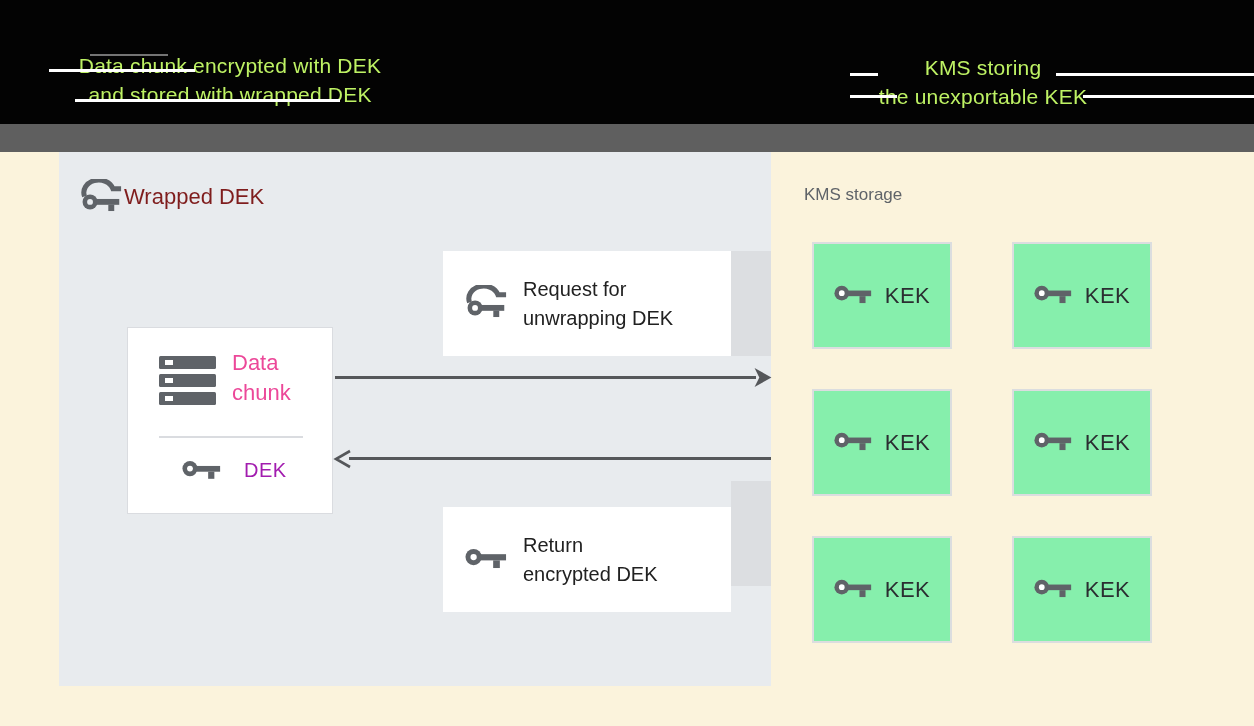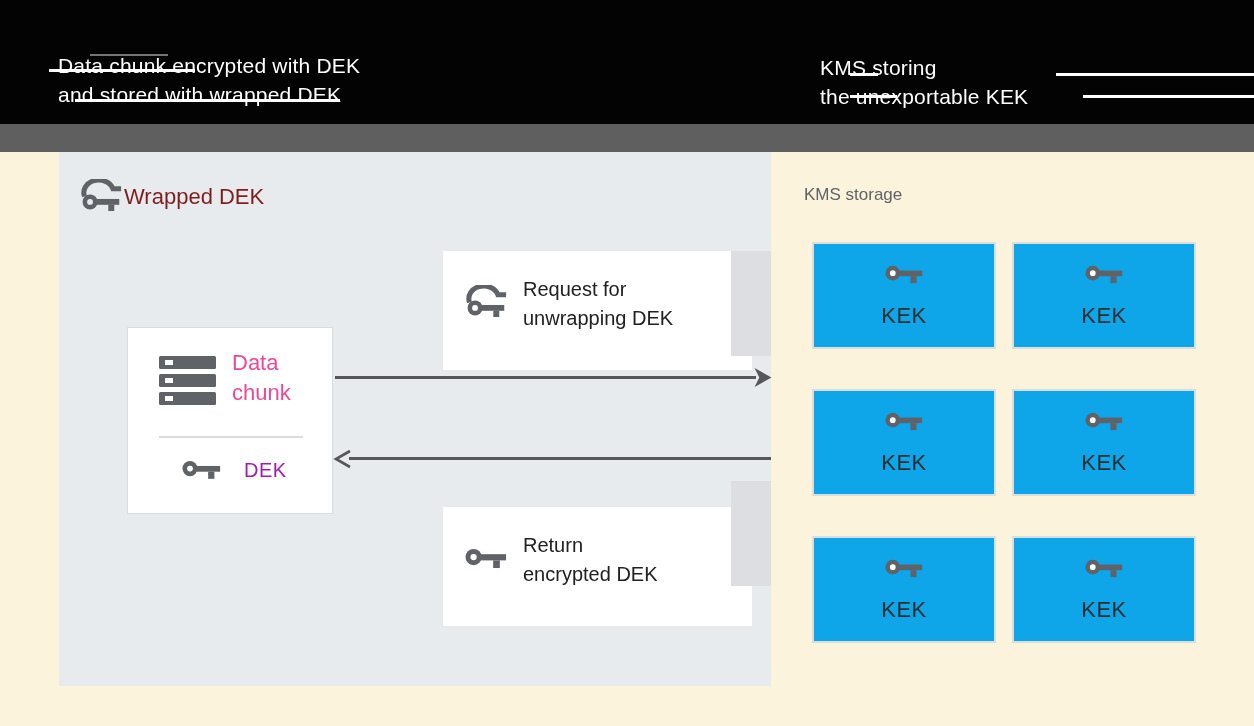--- a/index.html
+++ b/index.html
@@ -3,21 +3,21 @@
 <meta charset="utf-8">
 <style>
   html,body{margin:0;padding:0;background:#fff;}
   .stage{
     position:relative;width:1254px;height:726px;overflow:hidden;
     background:#FBF3DC;
     font-family:"Liberation Sans", sans-serif;
   }
   
   .hdr{position:absolute;left:0;top:0;width:1254px;height:124px;background:#030303;}
-  .cap{position:absolute;text-align:left;color:#ffffff;font-size:21px;line-height:29px;font-weight:500;letter-spacing:.2px;}
+  .cap{position:absolute;text-align:center;color:#bef264;font-size:21px;line-height:29px;font-weight:500;letter-spacing:.2px;}
   .cap-left{left:58px;top:51px;width:344px;}
   .cap-right{left:820px;top:53px;width:326px;}
   .streak{position:absolute;background:#ffffff;display:block;}
   .s1{left:49px;top:69px;width:146px;height:3px;}
   .s2{left:75px;top:99px;width:265px;height:3px;}
   .s3{left:850px;top:73px;width:28px;height:3px;}
   .s4{left:1056px;top:73px;width:198px;height:3px;}
   .s5{left:850px;top:95px;width:47px;height:3px;}
   .s6{left:1083px;top:95px;width:171px;height:3px;}
   .s7{left:90px;top:54px;width:78px;height:2px;opacity:.45;}
@@ -27,37 +27,37 @@
   .panel-label{position:absolute;left:124px;top:184px;font-size:22px;color:#7f1d1d;}
   .wrapped-key-hdr{position:absolute;left:80px;top:179px;}
   
   .datachunk{position:absolute;left:127px;top:327px;width:206px;height:187px;background:#fff;border:1px solid #DADCE0;box-sizing:border-box;}
   .dc-icon{position:absolute;left:31px;top:28px;}
   .dc-title{position:absolute;left:104px;top:20px;font-size:22px;line-height:30px;color:#ec4899;}
   .dc-divider{position:absolute;left:31px;top:108px;width:144px;height:2px;background:#DADCE0;}
   .dc-key{position:absolute;left:54px;top:129px;}
   .dc-dek{position:absolute;left:116px;top:131px;font-size:20px;color:#a21caf;letter-spacing:.5px;}
   
-  .msgbox{position:absolute;width:288px;height:119px;background:#fff;padding-left:21px;}
+  .msgbox{position:absolute;width:288px;height:105px;background:#fff;}
   .msgbox .txt{position:absolute;left:80px;top:24px;font-size:20px;line-height:29px;color:#212121;}
   .msgbox .ic{position:absolute;left:22px;top:34px;}
   .reqbox{left:443px;top:251px;}
   .retbox{left:443px;top:507px;}
   .strip{position:absolute;width:40px;height:105px;left:731px;background:#DCDEE1;}
   .strip-req{top:251px;} .strip-ret{top:481px;}
   
   .arrow-line{position:absolute;background:#55575A;}
   .al-right{left:335px;top:376px;width:421px;height:3px;}
   .al-left{left:349px;top:457px;width:422px;height:3px;}
   .ah-right{position:absolute;left:754px;top:368px;}
   .ah-left{position:absolute;left:333px;top:449px;}
   
   .kms-label{position:absolute;left:792px;top:185px;font-size:17px;color:#5F6368;margin-left:12px;}
-  .kek{position:absolute;width:184px;height:107px;background:#0ea5e9;border:2px solid #DBDDDF;box-sizing:border-box;
-       display:flex;align-items:center;justify-content:center;gap:13px;flex-direction:column;}
+  .kek{position:absolute;width:140px;height:107px;background:#86efac;border:2px solid #DBDDDF;box-sizing:border-box;
+       display:flex;align-items:center;justify-content:center;gap:13px;}
   .kek .lbl{font-size:22px;color:#2B2E31;letter-spacing:.5px;}
   .icon{color:#5F6368;display:block;}
 </style>
 </head>
 <body>
 
 <div class="stage">
 
   <div class="hdr">
     <div class="cap cap-left">

